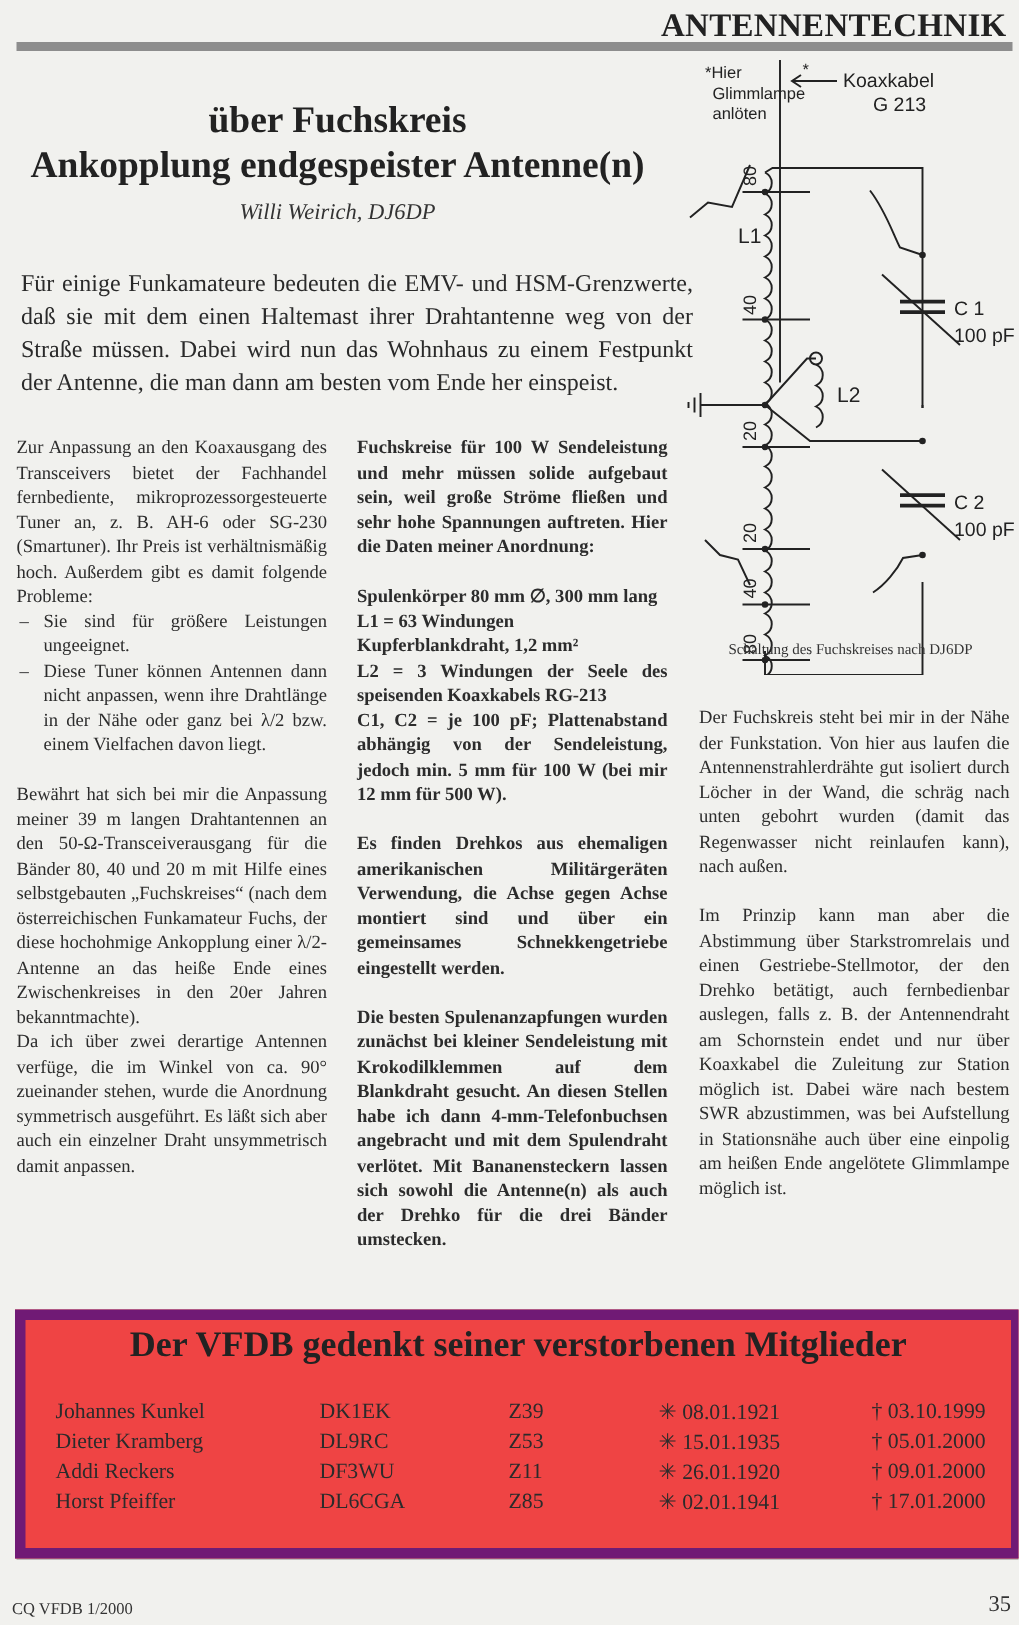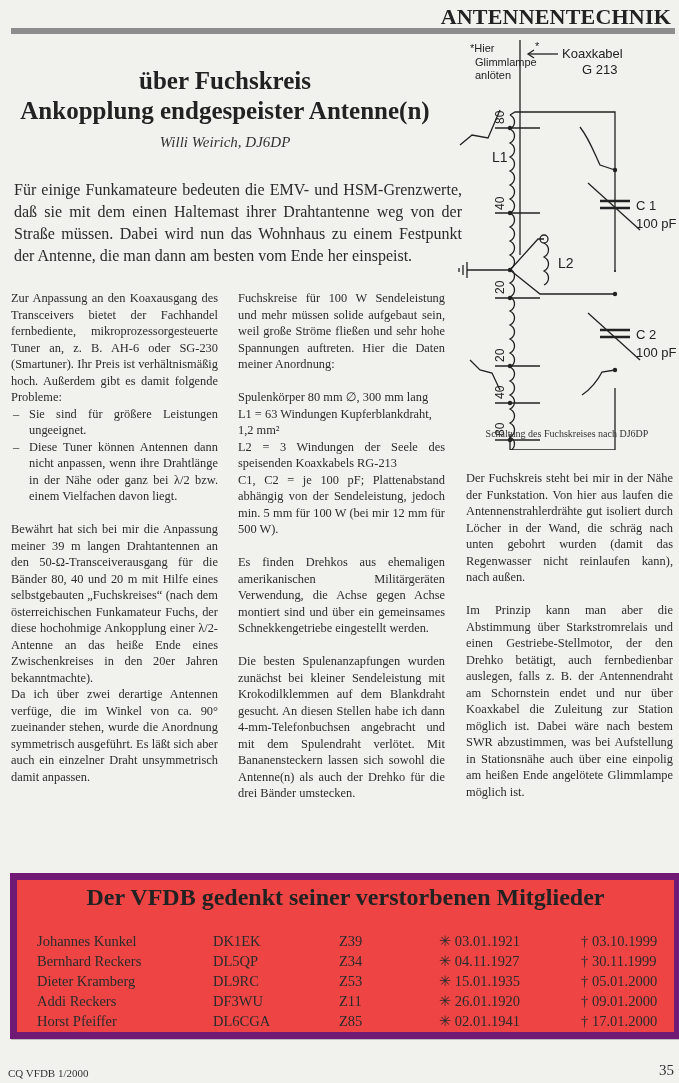--- a/index.html
+++ b/index.html
@@ -19,21 +19,21 @@
   #lead {
     left:14px; width:448px; top:179px; font-size:16px; line-height:22px; text-align:justify; color:#2a2a2a;
   }
   .col { font-size:12.4px; line-height:16.5px; text-align:justify; color:#2c2c2c; }
   .col p { margin:0 0 16.5px 0; }
   .col p.tight { margin:0; }
   .col ul { list-style:none; margin:0; padding:0; }
   .col li { position:relative; padding-left:18px; }
   .col li::before { content:"–"; position:absolute; left:2px; }
   #col1 { left:11px; width:207px; top:290px; }
-  #col2 { left:238px; width:207px; top:290px; }
+  #col2 { left:238px; width:207px; top:290px;font-weight:bold; }
   #col3 { left:466px; width:207px; top:470px; }
   #figure { left:440px; top:40px; width:239px; height:410px; }
   #fig-caption { left:455px; width:224px; top:428px; text-align:center; font-size:10px; color:#333; }
   #memorial {
     left:10px; width:657px; top:873px; height:152px; background:#ef4444; border:7px solid #701a75;
     box-shadow:1px 1px 0 #bdbdbb;
   }
   #memorial-title {
     position:absolute; left:0; right:0; top:4px; text-align:center; font-size:24px; font-weight:bold; color:#222;
   }
@@ -179,29 +179,22 @@
   <p>Im Prinzip kann man aber die Abstimmung über Starkstromrelais und einen Gestriebe-Stellmotor, der den Drehko betätigt, auch fernbedienbar auslegen, falls z. B. der Antennendraht am Schornstein endet und nur über Koaxkabel die Zuleitung zur Station möglich ist. Dabei wäre nach bestem SWR abzustimmen, was bei Aufstellung in Stationsnähe auch über eine einpolig am heißen Ende angelötete Glimmlampe möglich ist.</p>
 </div>
 
 <div class="abs" id="memorial">
   <div id="memorial-title">Der VFDB gedenkt seiner verstorbenen Mitglieder</div>
   <div id="memorial-rows">
     <div class="mrow">
       <span class="c-name">Johannes Kunkel</span>
       <span class="c-call">DK1EK</span>
       <span class="c-z">Z39</span>
-      <span class="c-born"><span style="position:static">✳</span> <span style="position:static">03.01.1921</span></span>
+      <span class="c-born"><span style="position:static">✳</span> <span style="position:static">08.01.1921</span></span>
       <span class="c-died"><span style="position:static">†</span> <span style="position:static">03.10.1999</span></span>
-    </div>
-    <div class="mrow">
-      <span class="c-name">Bernhard Reckers</span>
-      <span class="c-call">DL5QP</span>
-      <span class="c-z">Z34</span>
-      <span class="c-born"><span style="position:static">✳</span> <span style="position:static">04.11.1927</span></span>
-      <span class="c-died"><span style="position:static">†</span> <span style="position:static">30.11.1999</span></span>
     </div>
     <div class="mrow">
       <span class="c-name">Dieter Kramberg</span>
       <span class="c-call">DL9RC</span>
       <span class="c-z">Z53</span>
       <span class="c-born"><span style="position:static">✳</span> <span style="position:static">15.01.1935</span></span>
       <span class="c-died"><span style="position:static">†</span> <span style="position:static">05.01.2000</span></span>
     </div>
     <div class="mrow">
       <span class="c-name">Addi Reckers</span>

